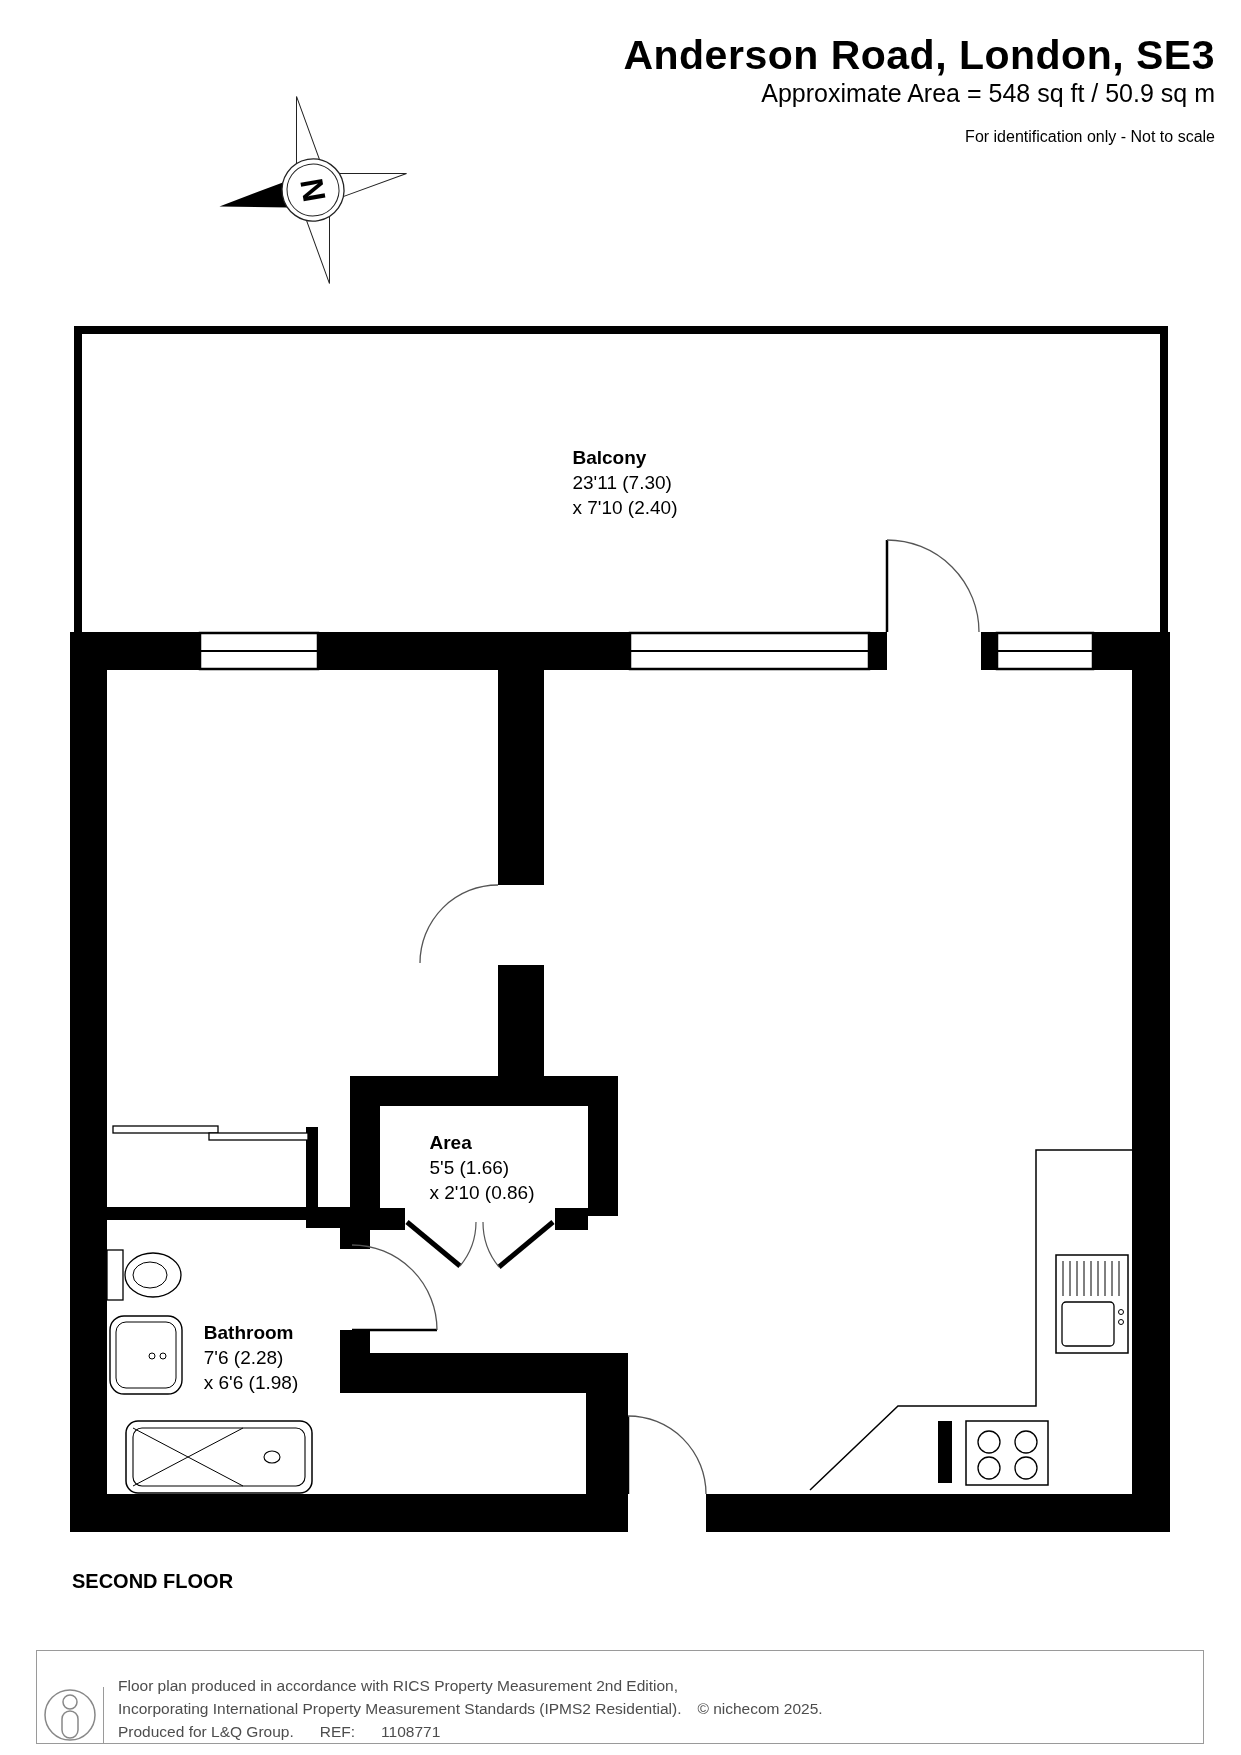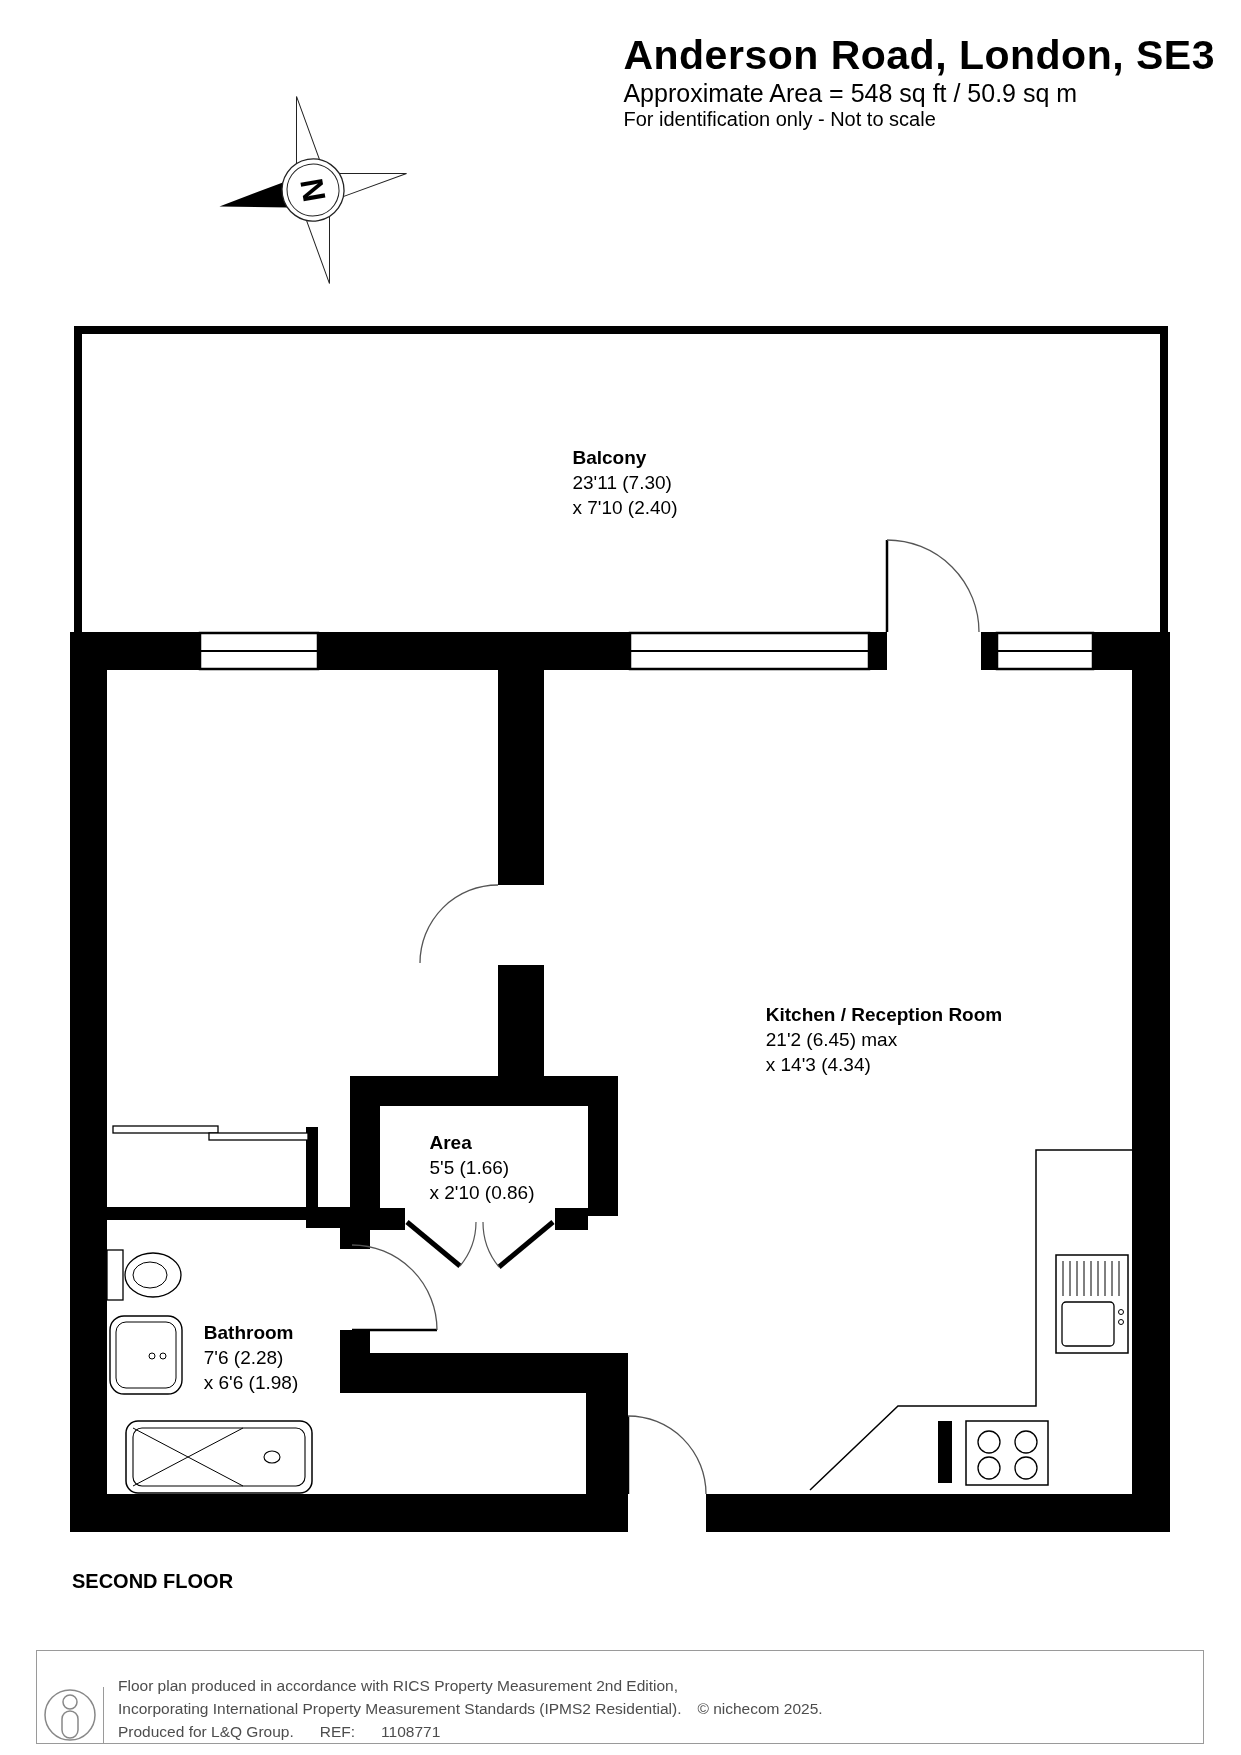--- a/index.html
+++ b/index.html
@@ -1,22 +1,22 @@
 <!DOCTYPE html>
 <html><head>
 <meta charset="utf-8">
 <style>
   html,body{margin:0;padding:0;background:#fff;}
   .page{position:relative;width:1241px;height:1755px;background:#fff;overflow:hidden;
         font-family:"Liberation Sans",sans-serif;color:#000;}
   .plan-svg{position:absolute;left:0;top:0;}
-  .header{position:absolute;top:32px;right:26px;}
+  .header{position:absolute;top:32px;right:26px;text-align:right;}
   .header .title{font-size:41px;font-weight:bold;letter-spacing:0.5px;}
   .header .area{font-size:25px;}
-  .header .note{font-size:20px;margin-top:0;}
+  .header .note{font-size:16px;margin-top:20px;}
   .room-label{position:absolute;transform:translateX(-50%);
               font-size:19px;line-height:25px;white-space:nowrap;}
   .room-label .rname{font-weight:bold;}
   .floor-label{position:absolute;left:72px;top:1570px;font-size:20px;font-weight:bold;}
   .footer{position:absolute;left:36px;top:1650px;width:1166px;height:92px;
           border:1px solid #9a9a9a;display:flex;align-items:flex-end;}
   .footer .icon-cell{width:66px;border-right:1px solid #9a9a9a;display:flex;
           align-items:center;justify-content:center;}
   .footer .text-cell{flex:1;padding:10px 10px 0 14px;font-size:15.5px;line-height:23px;color:#4d4d4d;}
   .footer .gap{display:inline-block;width:16px;}
@@ -173,25 +173,20 @@
   <div class="header">
     <div class="title">Anderson Road, London, SE3</div>
     <div class="area">Approximate Area = 548 sq ft / 50.9 sq m</div>
     <div class="note">For identification only - Not to scale</div>
   </div>
 
   <div class="room-label" style="left:625px;top:445px">
     <div class="rname">Balcony</div>
     <div>23'11 (7.30)</div>
     <div>x 7'10 (2.40)</div>
-  </div>
-  <div class="room-label" style="left:884px;top:1002px">
-    <div class="rname">Kitchen / Reception Room</div>
-    <div>21'2 (6.45) max</div>
-    <div>x 14'3 (4.34)</div>
   </div>
   <div class="room-label" style="left:482px;top:1130px">
     <div class="rname">Area</div>
     <div>5'5 (1.66)</div>
     <div>x 2'10 (0.86)</div>
   </div>
   <div class="room-label" style="left:251px;top:1320px">
     <div class="rname">Bathroom</div>
     <div>7'6 (2.28)</div>
     <div>x 6'6 (1.98)</div>

